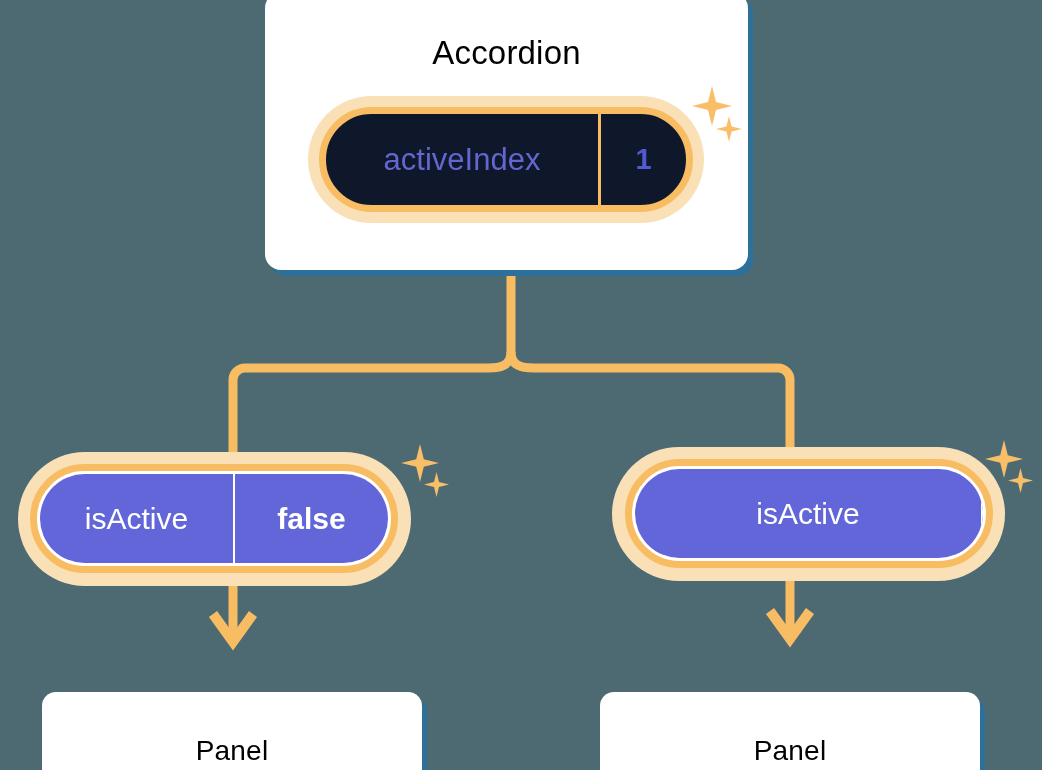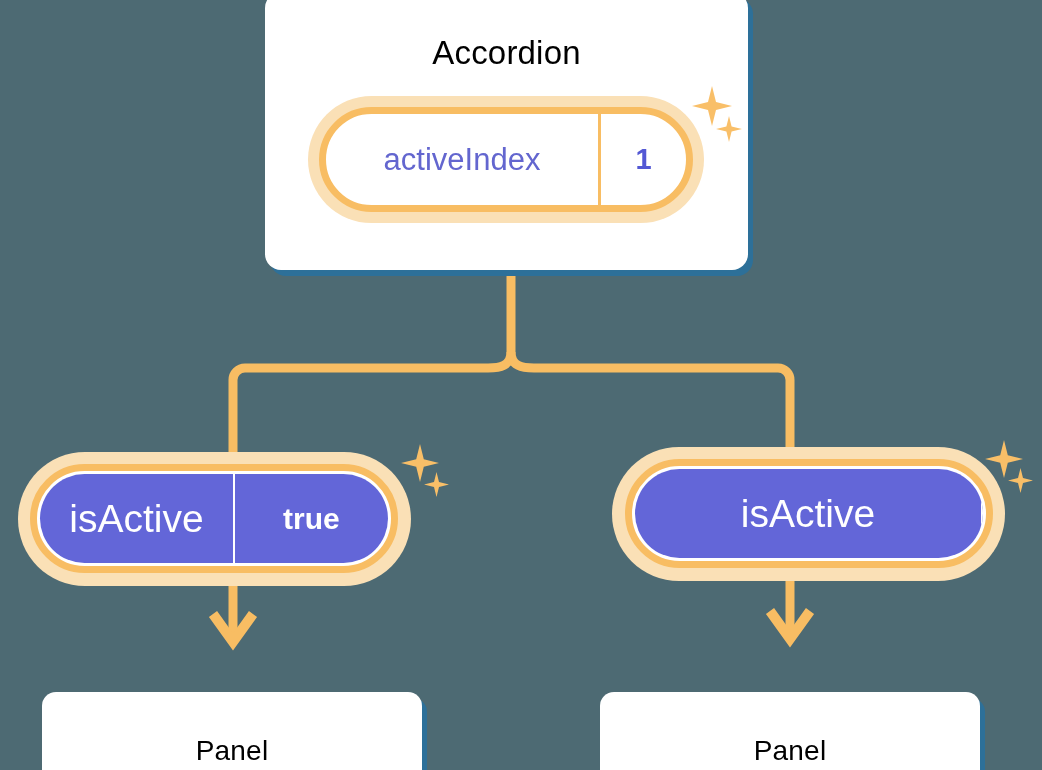--- a/index.html
+++ b/index.html
@@ -91,21 +91,21 @@
   }
 
   
   #accordion-pill-ring {
     left: 308px;  top: 96px;
     width: 396px; height: 127px;
   }
   #accordion-pill-body {
     left: 319px;  top: 107px;
     width: 374px; height: 105px;
-    background: #ffffff;
+    background: #0f172a;
   }
   #accordion-pill-body .pill-key {
     width: 275px;
     color: #6366cf;
     font-size: 31px;
     border-right: 3px solid #f8bd63;
   }
   #accordion-pill-body .pill-val {
     flex: 1;
     color: #5358d4;
@@ -129,21 +129,21 @@
     align-items: stretch;
     width: 100%;
     height: 100%;
     background: #6366d8;
     border-radius: 999px;
     overflow: hidden;
   }
   .state-pill-inner .pill-key {
     flex: 1 1 56%;
     color: #ffffff;
-    font-size: 39px;
+    font-size: 30px;
     border-right: 2px solid #ffffff;
   }
   .state-pill-inner .pill-val {
     flex: 1 1 44%;
     color: #ffffff;
     font-size: 30px;
     font-weight: 700;
   }
 
   #pill-left-ring  { left: 18px;  top: 452px; }
@@ -200,21 +200,21 @@
     <div class="pill-val">1</div>
   </div>
 
   <div class="sparkle" style="left:692px; top:86px; width:40px; height:40px;"></div>
   <div class="sparkle" style="left:716px; top:116px; width:26px; height:26px;"></div>
 
   <div class="pill-ring state-pill-ring" id="pill-left-ring"></div>
   <div class="pill-body state-pill-body" id="pill-left-body">
     <div class="state-pill-inner">
       <div class="pill-key">isActive</div>
-      <div class="pill-val">true</div>
+      <div class="pill-val">false</div>
     </div>
   </div>
   <div class="sparkle" style="left:401px; top:444px; width:38px; height:38px;"></div>
   <div class="sparkle" style="left:424px; top:472px; width:25px; height:25px;"></div>
 
   <div class="card panel-card" id="panel-left">
     <div class="card-title">Panel</div>
   </div>
 
   <div class="pill-ring state-pill-ring" id="pill-right-ring"></div>

